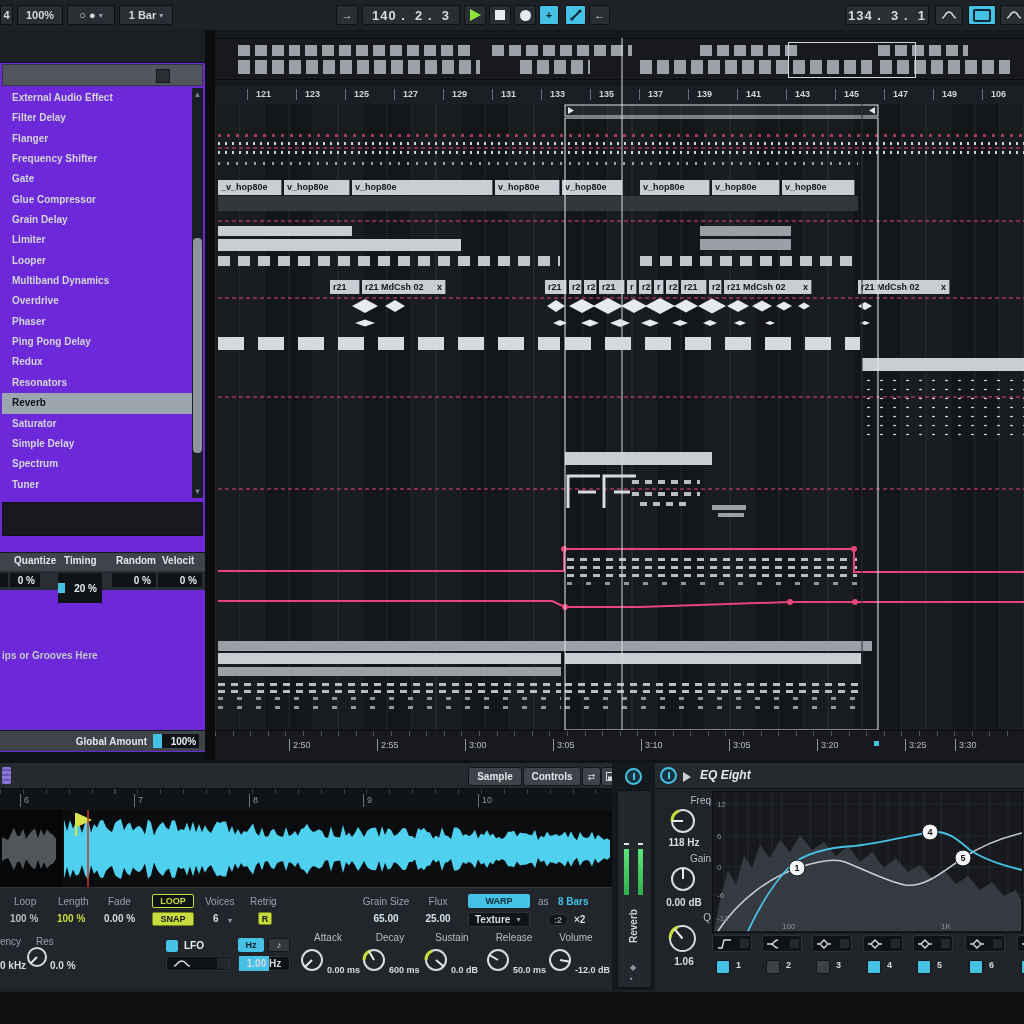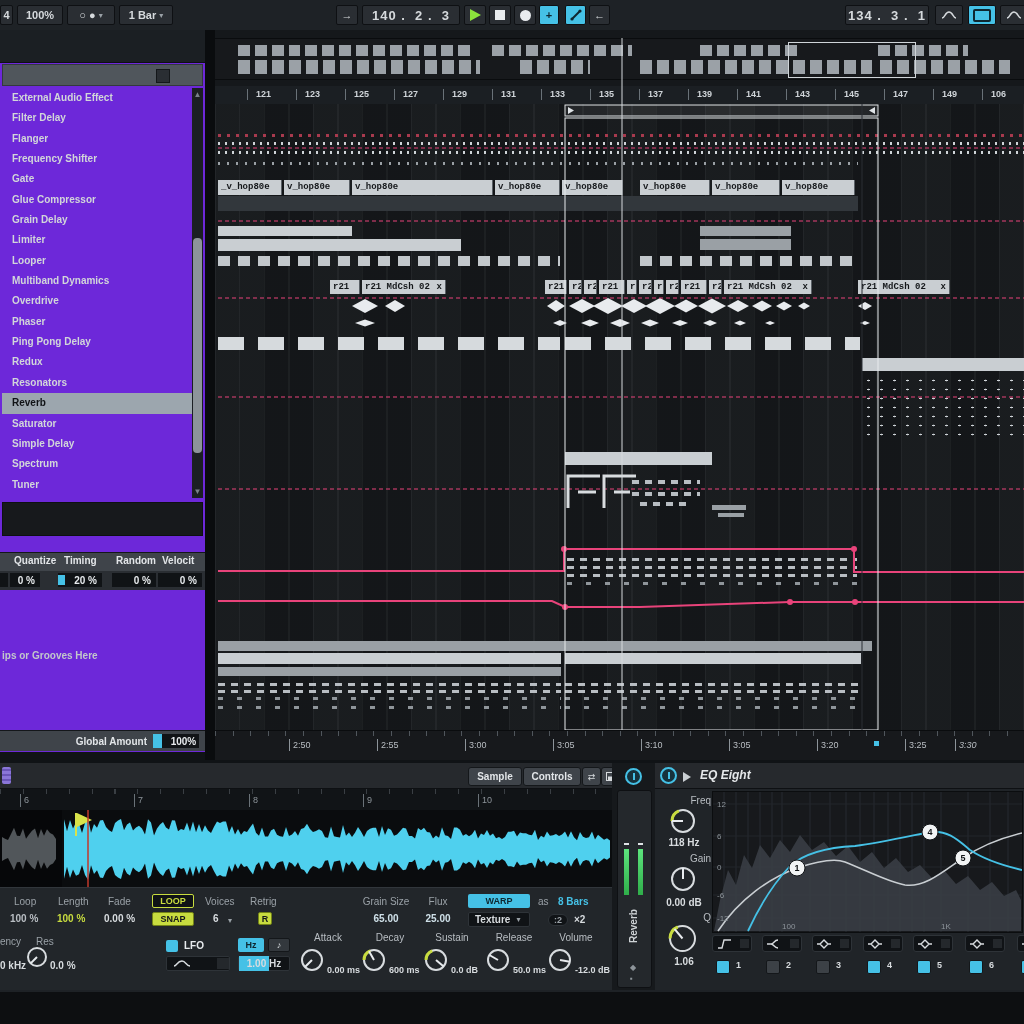--- a/index.html
+++ b/index.html
@@ -1,19 +1,19 @@
 <!DOCTYPE html>
 <html><head>
 <meta charset="utf-8">
 <style>
   html,body{margin:0;padding:0;background:#08090b;}
   #app{position:relative;width:1024px;height:1024px;overflow:hidden;
        font-family:"Liberation Sans","DejaVu Sans",sans-serif;
        background:#101316;color:#c9ced2;-webkit-font-smoothing:antialiased;}
-  .abs{position:absolute;font-family:Liberation Mono, monospace;}
+  .abs{position:absolute;}
   .pos{white-space:pre;}
   
   #toolbar{position:absolute;left:0;top:0;width:1024px;height:30px;background:#1e2226;border-bottom:1px solid #0a0c0e;}
   .tseg{position:absolute;top:5px;height:20px;background:#2a2e33;border:1px solid #0e1013;border-radius:2px;
         display:flex;align-items:center;justify-content:center;font-size:11px;font-weight:bold;color:#d6dadd;box-sizing:border-box;gap:3px;}
   .tseg.cyan{background:#45c1e6;color:#0e2730;}
   .caret{font-size:8px;color:#9aa1a7;}
   .bignum{font-size:13px;letter-spacing:1px;}
   .playtri{width:0;height:0;border-left:11px solid #8ce33c;border-top:6px solid transparent;border-bottom:6px solid transparent;}
   .stopsq{width:10px;height:10px;background:#e8ebee;}
@@ -232,21 +232,21 @@
         <span class="g-head" style="left: 14px;">Quantize</span>
         <span class="g-head" style="left: 64px;">Timing</span>
         <span class="g-head" style="left: 116px;">Random</span>
         <span class="g-head" style="left: 162px;">Velocit</span>
       </div>
     <div id="groove-vals">
         <div class="g-cell" style="position: absolute; left: 0px; top: 2px; width: 8px; height: 14px;"></div>
         <div class="g-cell" style="position: absolute; left: 10px; top: 2px; width: 30px; height: 14px;">
           <span>0 %</span>
         </div>
-        <div class="g-cell" style="position: absolute; left: 58px; top: 2px; width: 44px; height: 14px;">
+        <div class="g-cell" style="position: absolute; left: 58px; top: 2px; width: 44px; height: 30px;">
           <span class="g-ind"></span>
           <span>20 %</span>
         </div>
         <div class="g-cell" style="position: absolute; left: 112px; top: 2px; width: 44px; height: 14px;">
           <span>0 %</span>
         </div>
         <div class="g-cell" style="position: absolute; left: 158px; top: 2px; width: 44px; height: 14px;">
           <span>0 %</span>
         </div>
       </div>
@@ -447,21 +447,21 @@
     <div id="time-ruler">
         <div id="time-ticks"></div>
         <span class="time-num" style="left: 74px;">2:50</span>
         <span class="time-num" style="left: 162px;">2:55</span>
         <span class="time-num" style="left: 250px;">3:00</span>
         <span class="time-num" style="left: 338px;">3:05</span>
         <span class="time-num" style="left: 426px;">3:10</span>
         <span class="time-num" style="left: 514px;">3:05</span>
         <span class="time-num" style="left: 602px;">3:20</span>
         <span class="time-num" style="left: 690px;">3:25</span>
-        <span class="time-num" style="left: 740px; font-style: italic;">3:30</span>
+        <span class="time-num" style="left: 740px;">3:30</span>
         <div style="position: absolute; left: 659px; top: 10px; width: 5px; height: 5px; background: rgb(69, 193, 230);"></div>
       </div>
   </div>
 
   <div id="bottom">
 
     <div id="sample-panel">
       <div class="dev-header">
         <div id="purple-icon"></div>
         <div class="tabbtn" style="left:468px;width:52px">

